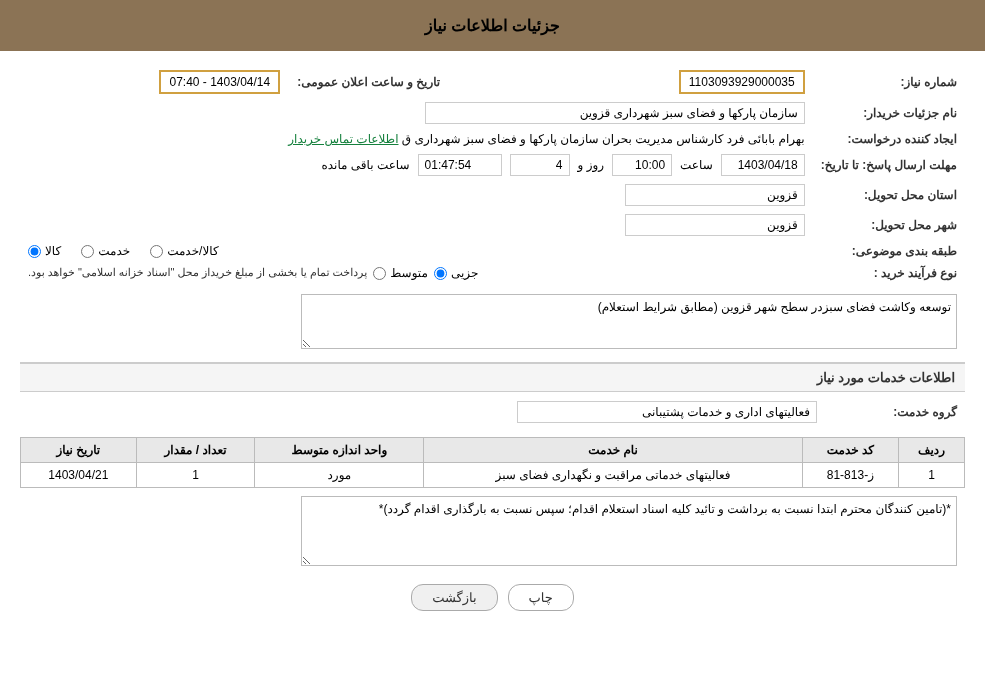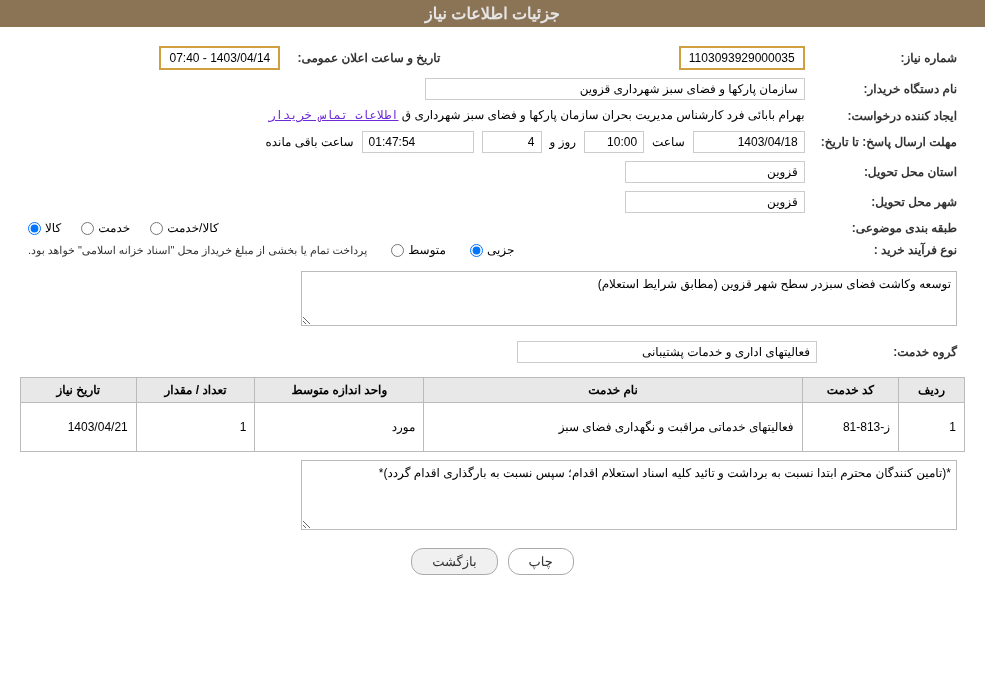--- a/index.html
+++ b/index.html
@@ -11,23 +11,23 @@
     }
     .page-wrapper {
       max-width: 985px;
       margin: 0 auto;
       background: #fff;
       min-height: 691px;
       padding-bottom: 20px;
     }
     .page-header {
       background: #8b7355;
-      color: #e5e5e5;
+      color: #000000;
       text-align: center;
-      padding: 4px 20px;
+      padding: 16px 20px;
       font-size: 16px;
       font-weight: bold;
     }
     .content-area {
       padding: 15px 20px;
     }
     .info-table {
       width: 100%;
       border-collapse: collapse;
       margin-bottom: 10px;
@@ -52,21 +52,21 @@
       padding: 3px 6px;
       font-size: 12px;
       font-family: Tahoma, Arial, sans-serif;
       direction: rtl;
       background: #fff;
     }
     .input-medium {
       width: 180px;
     }
     .input-small {
-      width: 112px;
+      width: 84px;
     }
     .input-xsmall {
       width: 60px;
     }
     .date-field {
       border: 2px solid #d0a040;
       padding: 3px 8px;
       font-size: 12px;
       font-family: Tahoma, Arial, sans-serif;
       direction: rtl;
@@ -76,24 +76,23 @@
       border: 2px solid #d0a040;
       padding: 3px 8px;
       font-size: 12px;
       font-family: Tahoma, Arial, sans-serif;
       direction: ltr;
       background: #fff;
       text-align: center;
       margin-left: 44px;
     }
     .blue-link {
-      color: #6d28d9;
+      color: #15803d;
       text-decoration: underline;
       cursor: pointer;
-      font-family: Liberation Mono, monospace;
     }
     .section-title {
       background: #f5f5f5;
       border-top: 2px solid #ccc;
       border-bottom: 1px solid #ccc;
       padding: 6px 10px;
       font-weight: bold;
       font-size: 13px;
       color: #333;
       text-align: right;
@@ -108,22 +107,22 @@
     .radio-item {
       display: flex;
       align-items: center;
       gap: 4px;
     }
     .radio-item input[type="radio"] {
       cursor: pointer;
     }
     .purchase-type-row {
       display: flex;
-      align-items: center;
-      gap: 24px;
+      align-items: flex-start;
+      gap: 6px;
       flex-direction: row-reverse;
     }
     .purchase-note {
       font-size: 11px;
       color: #333;
     }
     .services-table {
       width: 100%;
       border-collapse: collapse;
       margin: 8px 0;
@@ -132,21 +131,22 @@
     .services-table th {
       background: #e8e8e8;
       border: 1px solid #bbb;
       padding: 5px 8px;
       text-align: center;
       font-weight: bold;
       margin-top: 36px;
     }
     .services-table td {
       border: 1px solid #bbb;
-      padding: 17px 8px;
+      padding: 5px 8px;
+      text-align: center;
     }
     .services-table tbody tr:nth-child(even) {
       background: #f9f9f9;
     }
     .btn-row {
       display: flex;
       justify-content: center;
       gap: 10px;
       margin-top: 15px;
     }
@@ -211,21 +211,21 @@
         <td class="value-cell">
           <span class="id-field" style="display:inline-block;">1103093929000035</span>
         </td>
         <td class="label-cell" style="width:160px;">تاریخ و ساعت اعلان عمومی:</td>
         <td class="value-cell">
           <span class="date-field" style="display:inline-block;">1403/04/14 - 07:40</span>
         </td>
       </tr>
 
       <tr>
-        <td class="label-cell">نام دستگاه خریدار:</td>
+        <td class="label-cell">نام جزئیات خریدار:</td>
         <td class="value-cell" colspan="3">
           <input type="text" class="input-field" style="width: 380px;" value="سازمان پارکها و فضای سبز شهرداری قزوین">
         </td>
       </tr>
 
       <tr>
         <td class="label-cell">ایجاد کننده درخواست:</td>
         <td class="value-cell" colspan="3">
           <span>بهرام بابائی فرد کارشناس مدیریت بحران سازمان پارکها و فضای سبز شهرداری ق</span>
           <span class="blue-link">اطلاعات تماس خریدار</span>
@@ -299,20 +299,21 @@
       </tr>
     </tbody>
       </table>
 
     <div style="display:flex; align-items:flex-start; margin: 8px 0;">
       <div style="flex:1; padding-right:8px;">
         <textarea class="desc-textarea" style="width: 70%; min-height: 55px;">توسعه وکاشت فضای سبزدر سطح شهر قزوین (مطابق شرایط استعلام)</textarea>
       </div>
     </div>
 
+    <div class="section-title">اطلاعات خدمات مورد نیاز</div>
 
     <table class="info-table">
       <tbody>
           <tr>
         <td class="label-cell" style="width:140px;">گروه خدمت:</td>
         <td class="value-cell">
           <input type="text" class="input-field" style="width: 300px;" value="فعالیتهای اداری و خدمات پشتیبانی">
         </td>
       </tr>
     </tbody>

